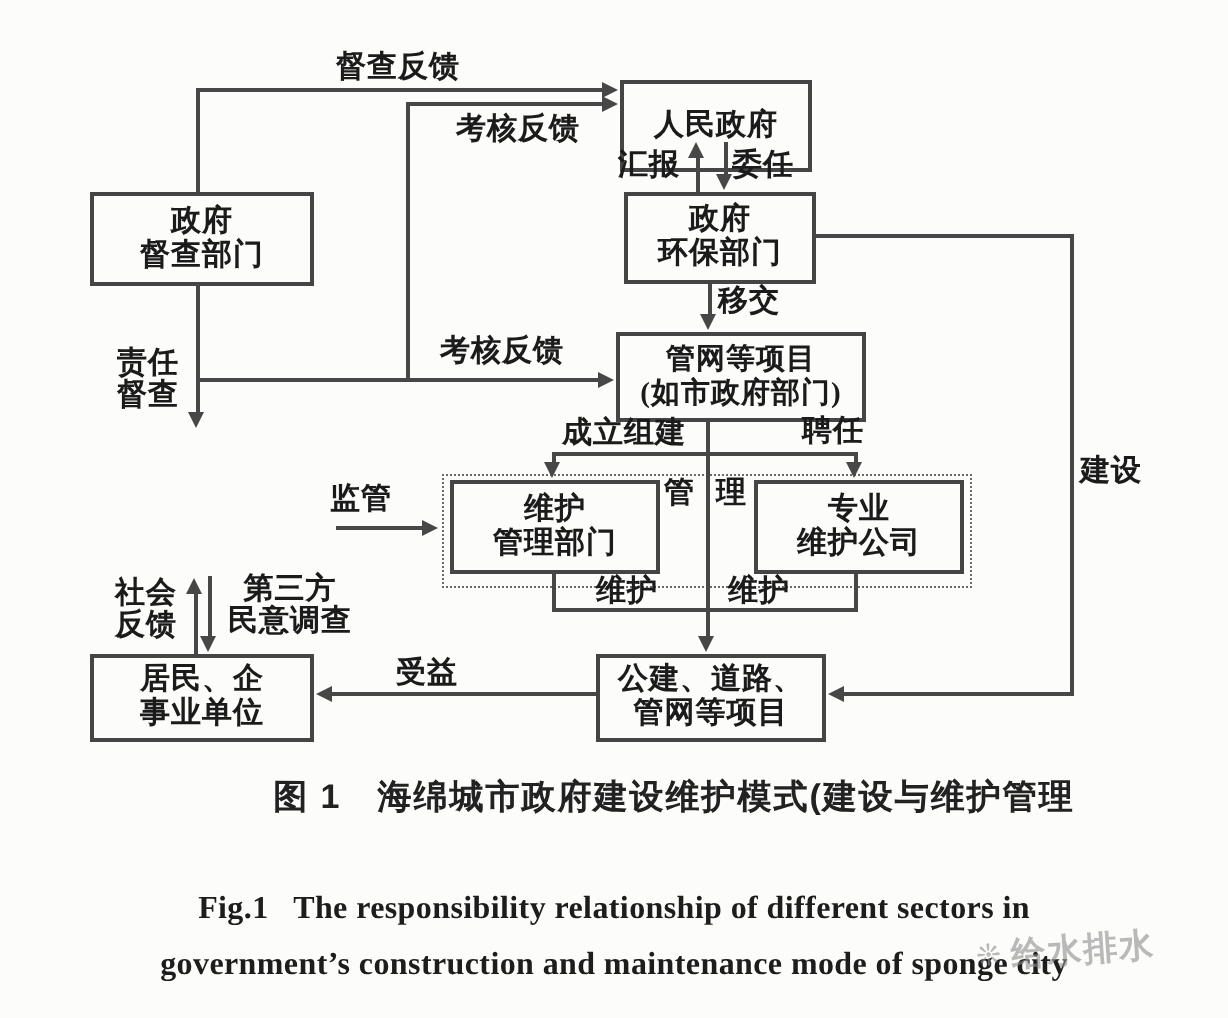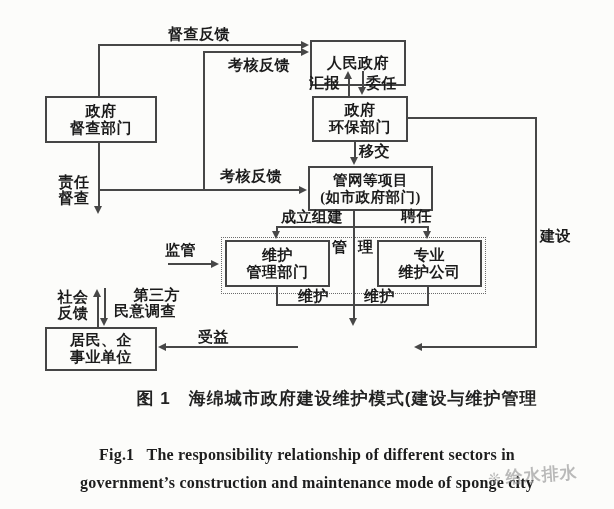--- a/index.html
+++ b/index.html
@@ -91,20 +91,24 @@
   <div class="node" style="left:377px;top:240px;width:105px;height:47px;">
     <span class="ln">专业</span>
     <span class="ln">维护公司</span>
   </div>
 
   <div class="node" style="left:45px;top:327px;width:112px;height:44px;">
     <span class="ln">居民、企</span>
     <span class="ln">事业单位</span>
   </div>
 
+  <div class="node" style="left:298px;top:327px;width:115px;height:44px;">
+    <span class="ln">公建、道路、</span>
+    <span class="ln">管网等项目</span>
+  </div>
 
   <div class="vline" style="left:98px;top:45px;height:51px;"></div>
   <div class="hline" style="left:98px;top:44px;width:204px;"></div>
   <div class="arr arr-r" style="left:301px;top:41px;"></div>
 
   <div class="vline" style="left:203px;top:51px;height:140px;"></div>
   <div class="hline" style="left:203px;top:51px;width:99px;"></div>
   <div class="arr arr-r" style="left:301px;top:48px;"></div>
 
   <div class="vline" style="left:348px;top:78px;height:18px;"></div>
@@ -169,21 +173,21 @@
   <div class="lbl" style="left:358px;top:239px;">理</div>
   <div class="lbl" style="left:298px;top:288px;">维护</div>
   <div class="lbl" style="left:364px;top:288px;">维护</div>
 
   <div class="lbl lbl2" style="left:50px;top:289px;width:46px;">
     <span style="display:block;">社会</span>
     <span style="display:block;">反馈</span>
   </div>
 
   <div class="lbl lbl2" style="left:110px;top:287px;width:70px;">
-    <span style="display:block;text-align:right;">第三方</span>
+    <span style="display:block;">第三方</span>
     <span style="display:block;">民意调查</span>
   </div>
 
   <div class="lbl" style="left:198px;top:329px;">受益</div>
   <div class="lbl" style="left:540px;top:228px;">建设</div>
 
   <div class="cap cap-zh" style="top:387px;">图 1　海绵城市政府建设维护模式(建设与维护管理</div>
   <div class="cap cap-en" style="top:446px;">Fig.1   The responsibility relationship of different sectors in</div>
   <div class="cap cap-en" style="top:474px;">government’s construction and maintenance mode of sponge city</div>
 

